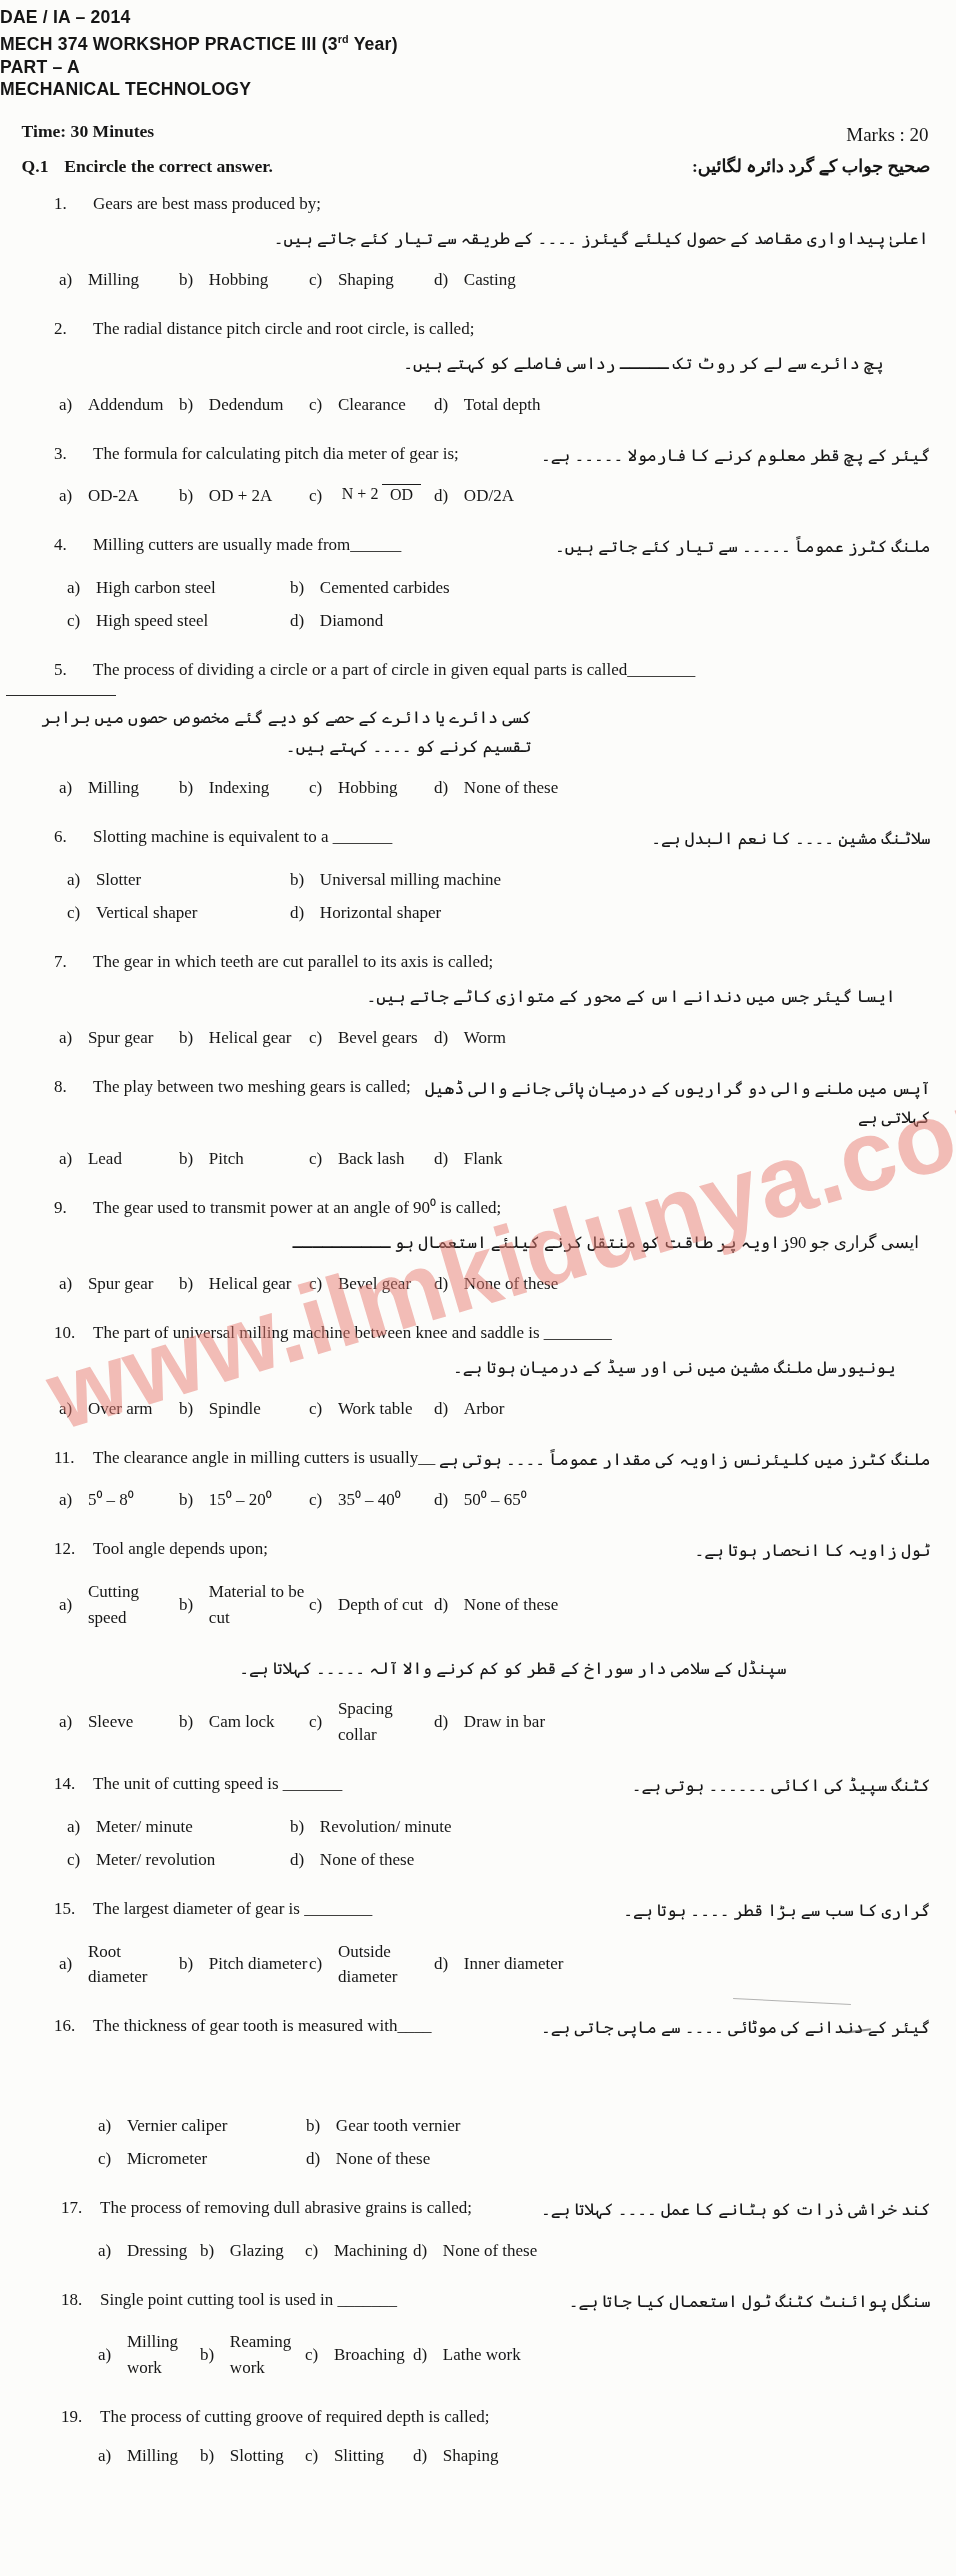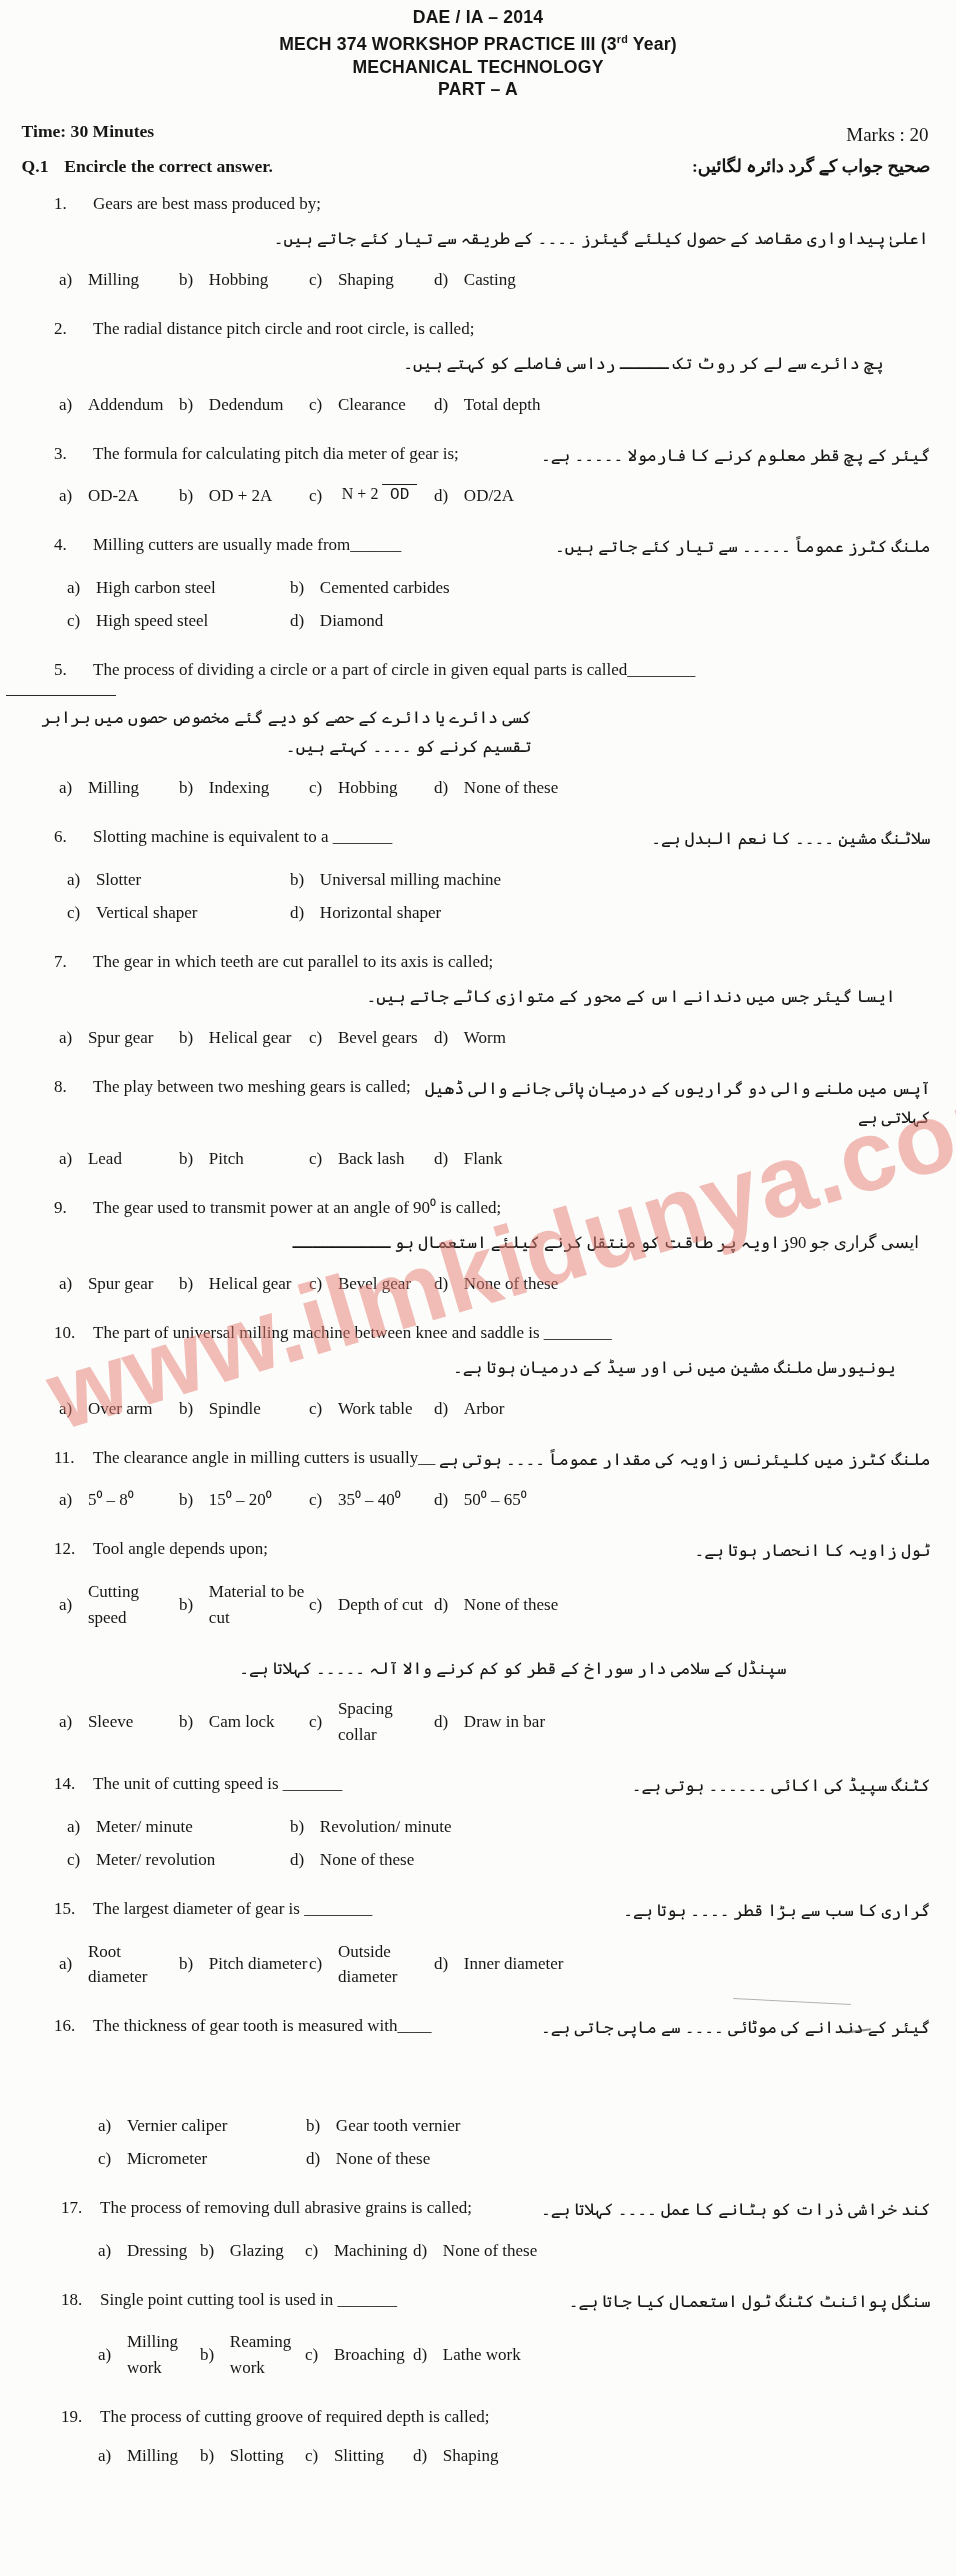--- a/index.html
+++ b/index.html
@@ -7,21 +7,21 @@
   .page{
     position:relative;
     width:956px;height:2576px;
     margin:0 auto;
     background:#fcfcfa;
     overflow:hidden;
     font-family:"Liberation Serif", serif;
     color:#161616;
   }
   
-  .hdr{padding-top:5.9px;text-align:center;font-family:"Liberation Sans",sans-serif;font-weight:700;}
+  .hdr{padding-top:5.9px;text-align:left;font-family:"Liberation Sans",sans-serif;font-weight:700;}
   .hdr div{font-size:17.6px;line-height:22.5px;letter-spacing:0.2px;}
   .hdr sup{font-size:10.8px;}
   .meta-row{display:flex;justify-content:space-between;align-items:center;margin:15.7px 27.4px 0 21.6px;}
   .time{font-weight:700;font-size:17.6px;font-family:"Liberation Serif",serif;}
   .marks{font-size:19px;margin-top:7.8px;}
   .q1-row{display:flex;justify-content:space-between;align-items:flex-start;margin:9.8px 25.5px 0 21.6px;}
   .q1-left{font-weight:700;font-size:17.6px;}
   .q1-left .qlbl{margin-right:15.7px;}
   .urdu{direction:rtl;unicode-bidi:plaintext;font-size:16.7px;}
   .q1-urdu{font-size:17.6px;font-weight:700;}
@@ -50,43 +50,43 @@
   .opts4.tight .opt:nth-child(3){width:108px;}
   .opts2 .opt:nth-child(1){width:223px;}
   .opts2 .opt:nth-child(2){flex:1;}
   .opts2{margin-left:67px;}
   .opts2 + .opts2{margin-top:7.8px;}
   .opts2.deep{margin-left:98px;}
   .opts2.deep .opt:nth-child(1){width:208px;}
   
   .frac{display:inline-flex;flex-direction:row;align-items:center;font-size:16px;line-height:18.6px;margin-top:-3.9px;}
   .frac .fn{padding:0 3.9px;}
-  .frac .fd{border-top:1.4px solid #1a1a1a;padding:1px 7.8px 0 7.8px;font-family:Liberation Mono, monospace;}
+  .frac .fd{border-top:1.4px solid #1a1a1a;padding:1px 7.8px 0 7.8px;}
   
   .watermark{
     position:absolute;left:51px;top:1340px;
     transform:rotate(-16.5deg);transform-origin:0 50%;
     font-family:"Liberation Sans",sans-serif;font-weight:700;
     font-size:100px;white-space:nowrap;letter-spacing:1px;
     color:rgba(231,124,114,0.5);
     pointer-events:none;z-index:5;
   }
   .noise1{position:absolute;left:733px;top:2001px;width:118px;border-top:1.5px solid rgba(90,90,90,.45);transform:rotate(3deg);}
   .noise2{position:absolute;left:845px;top:2030px;width:25.5px;border-top:2px solid rgba(60,60,60,.6);transform:rotate(-8deg);}
 </style>
 </head>
 <body>
 
 <div class="page">
 
   <div class="hdr">
     <div>DAE / IA – 2014</div>
     <div><span>MECH 374 WORKSHOP PRACTICE III (3</span><sup>rd</sup><span> Year)</span></div>
+    <div>PART – A</div>
     <div>MECHANICAL TECHNOLOGY</div>
-    <div>PART – A</div>
   </div>
 
   <div class="meta-row">
     <span class="time">Time: 30 Minutes</span>
     <span class="marks">Marks : 20</span>
   </div>
 
   <div class="q1-row">
     <span class="q1-left">
       <span class="qlbl">Q.1</span><span>Encircle the correct answer.</span>

